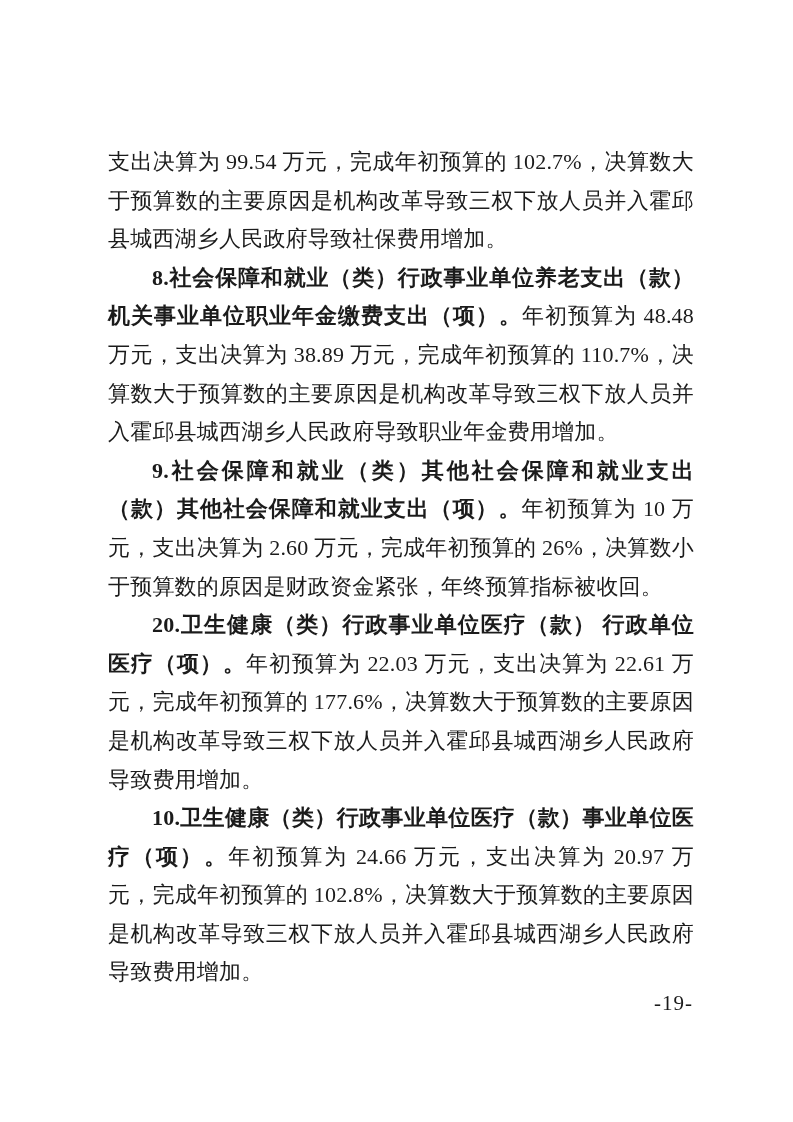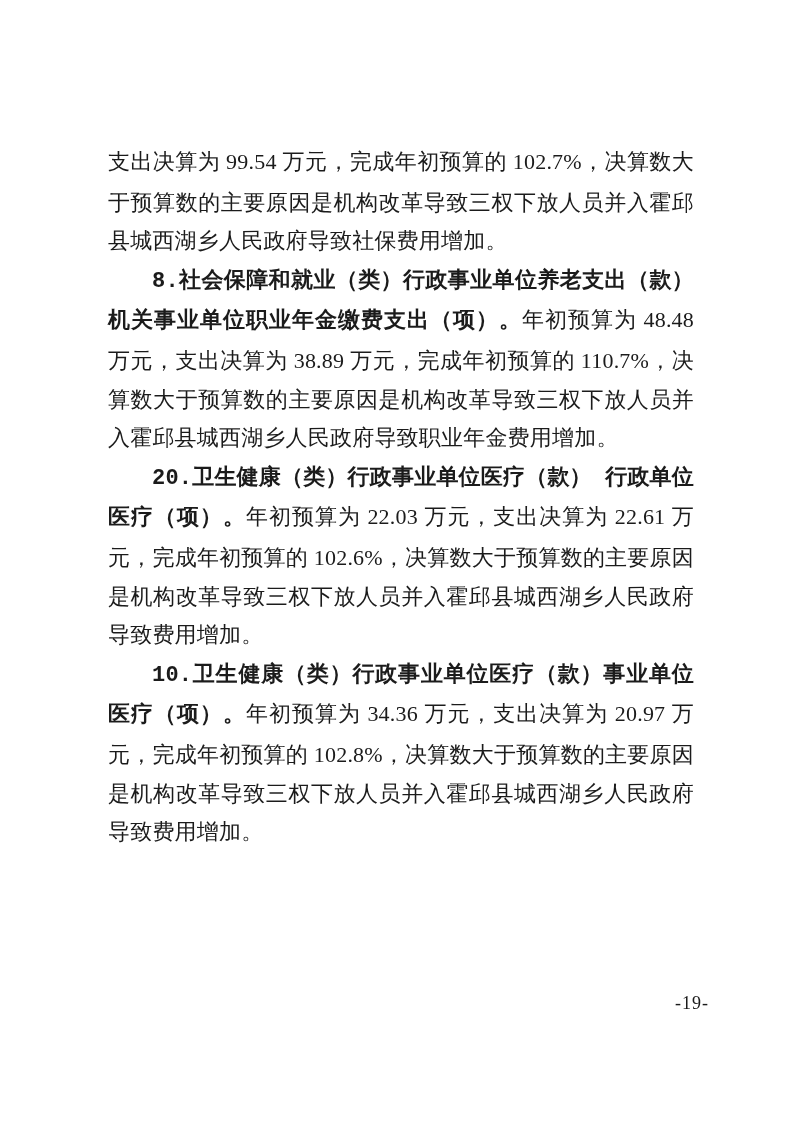--- a/index.html
+++ b/index.html
@@ -33,46 +33,47 @@
     margin: 0;
     font-size: 22px;
     line-height: 38.6px;
     text-align: justify;
     letter-spacing: 0.2px;
   }
   .para.indent {
     text-indent: 2em;
   }
   .lead {
-    font-family: Liberation Mono, monospace;
+    font-family: Liberation Serif, serif;
     font-weight: 700;
   }
   .page-number {
     position: absolute;
     top: 988px;
-    right: 84px;
-    font-size: 18px;
+    right: 100px;
+    font-size: 21px;
     line-height: 30px;
     letter-spacing: 1px;
     font-family: "Liberation Serif", "DejaVu Serif", serif;
     color: #1b1b1b;
   }
 </style>
 </head>
 <body>
 
 <div class="page">
   <div class="content">
 
     <p class="para"><span class="lead"></span><span>支出决算为 99.54 万元，完成年初预算的 102.7%，决算数大于预算数的主要原因是机构改革导致三权下放人员并入霍邱县城西湖乡人民政府导致社保费用增加。</span></p>
 
     <p class="para indent"><span class="lead">8.社会保障和就业（类）行政事业单位养老支出（款）机关事业单位职业年金缴费支出（项）。</span><span>年初预算为 48.48 万元，支出决算为 38.89 万元，完成年初预算的 110.7%，决算数大于预算数的主要原因是机构改革导致三权下放人员并入霍邱县城西湖乡人民政府导致职业年金费用增加。</span></p>
 
+    <p class="para indent"><span class="lead">9.社会保障和就业（类）其他社会保障和就业支出（款）其他社会保障和就业支出（项）。</span><span>年初预算为 10 万元，支出决算为 2.60 万元，完成年初预算的 26%，决算数小于预算数的原因是财政资金紧张，年终预算指标被收回。</span></p>
 
-    <p class="para indent"><span class="lead">20.卫生健康（类）行政事业单位医疗（款） 行政单位医疗（项）。</span><span>年初预算为 22.03 万元，支出决算为 22.61 万元，完成年初预算的 102.6%，决算数大于预算数的主要原因是机构改革导致三权下放人员并入霍邱县城西湖乡人民政府导致费用增加。</span></p>
+    <p class="para indent"><span class="lead">20.卫生健康（类）行政事业单位医疗（款） 行政单位医疗（项）。</span><span>年初预算为 22.03 万元，支出决算为 22.61 万元，完成年初预算的 177.6%，决算数大于预算数的主要原因是机构改革导致三权下放人员并入霍邱县城西湖乡人民政府导致费用增加。</span></p>
 
-    <p class="para indent"><span class="lead">10.卫生健康（类）行政事业单位医疗（款）事业单位医疗（项）。</span><span>年初预算为 34.36 万元，支出决算为 20.97 万元，完成年初预算的 102.8%，决算数大于预算数的主要原因是机构改革导致三权下放人员并入霍邱县城西湖乡人民政府导致费用增加。</span></p>
+    <p class="para indent"><span class="lead">10.卫生健康（类）行政事业单位医疗（款）事业单位医疗（项）。</span><span>年初预算为 24.66 万元，支出决算为 20.97 万元，完成年初预算的 102.8%，决算数大于预算数的主要原因是机构改革导致三权下放人员并入霍邱县城西湖乡人民政府导致费用增加。</span></p>
 
 
   </div>
 
   <div class="page-number">-19-</div>
 </div>
 
 </body></html>

